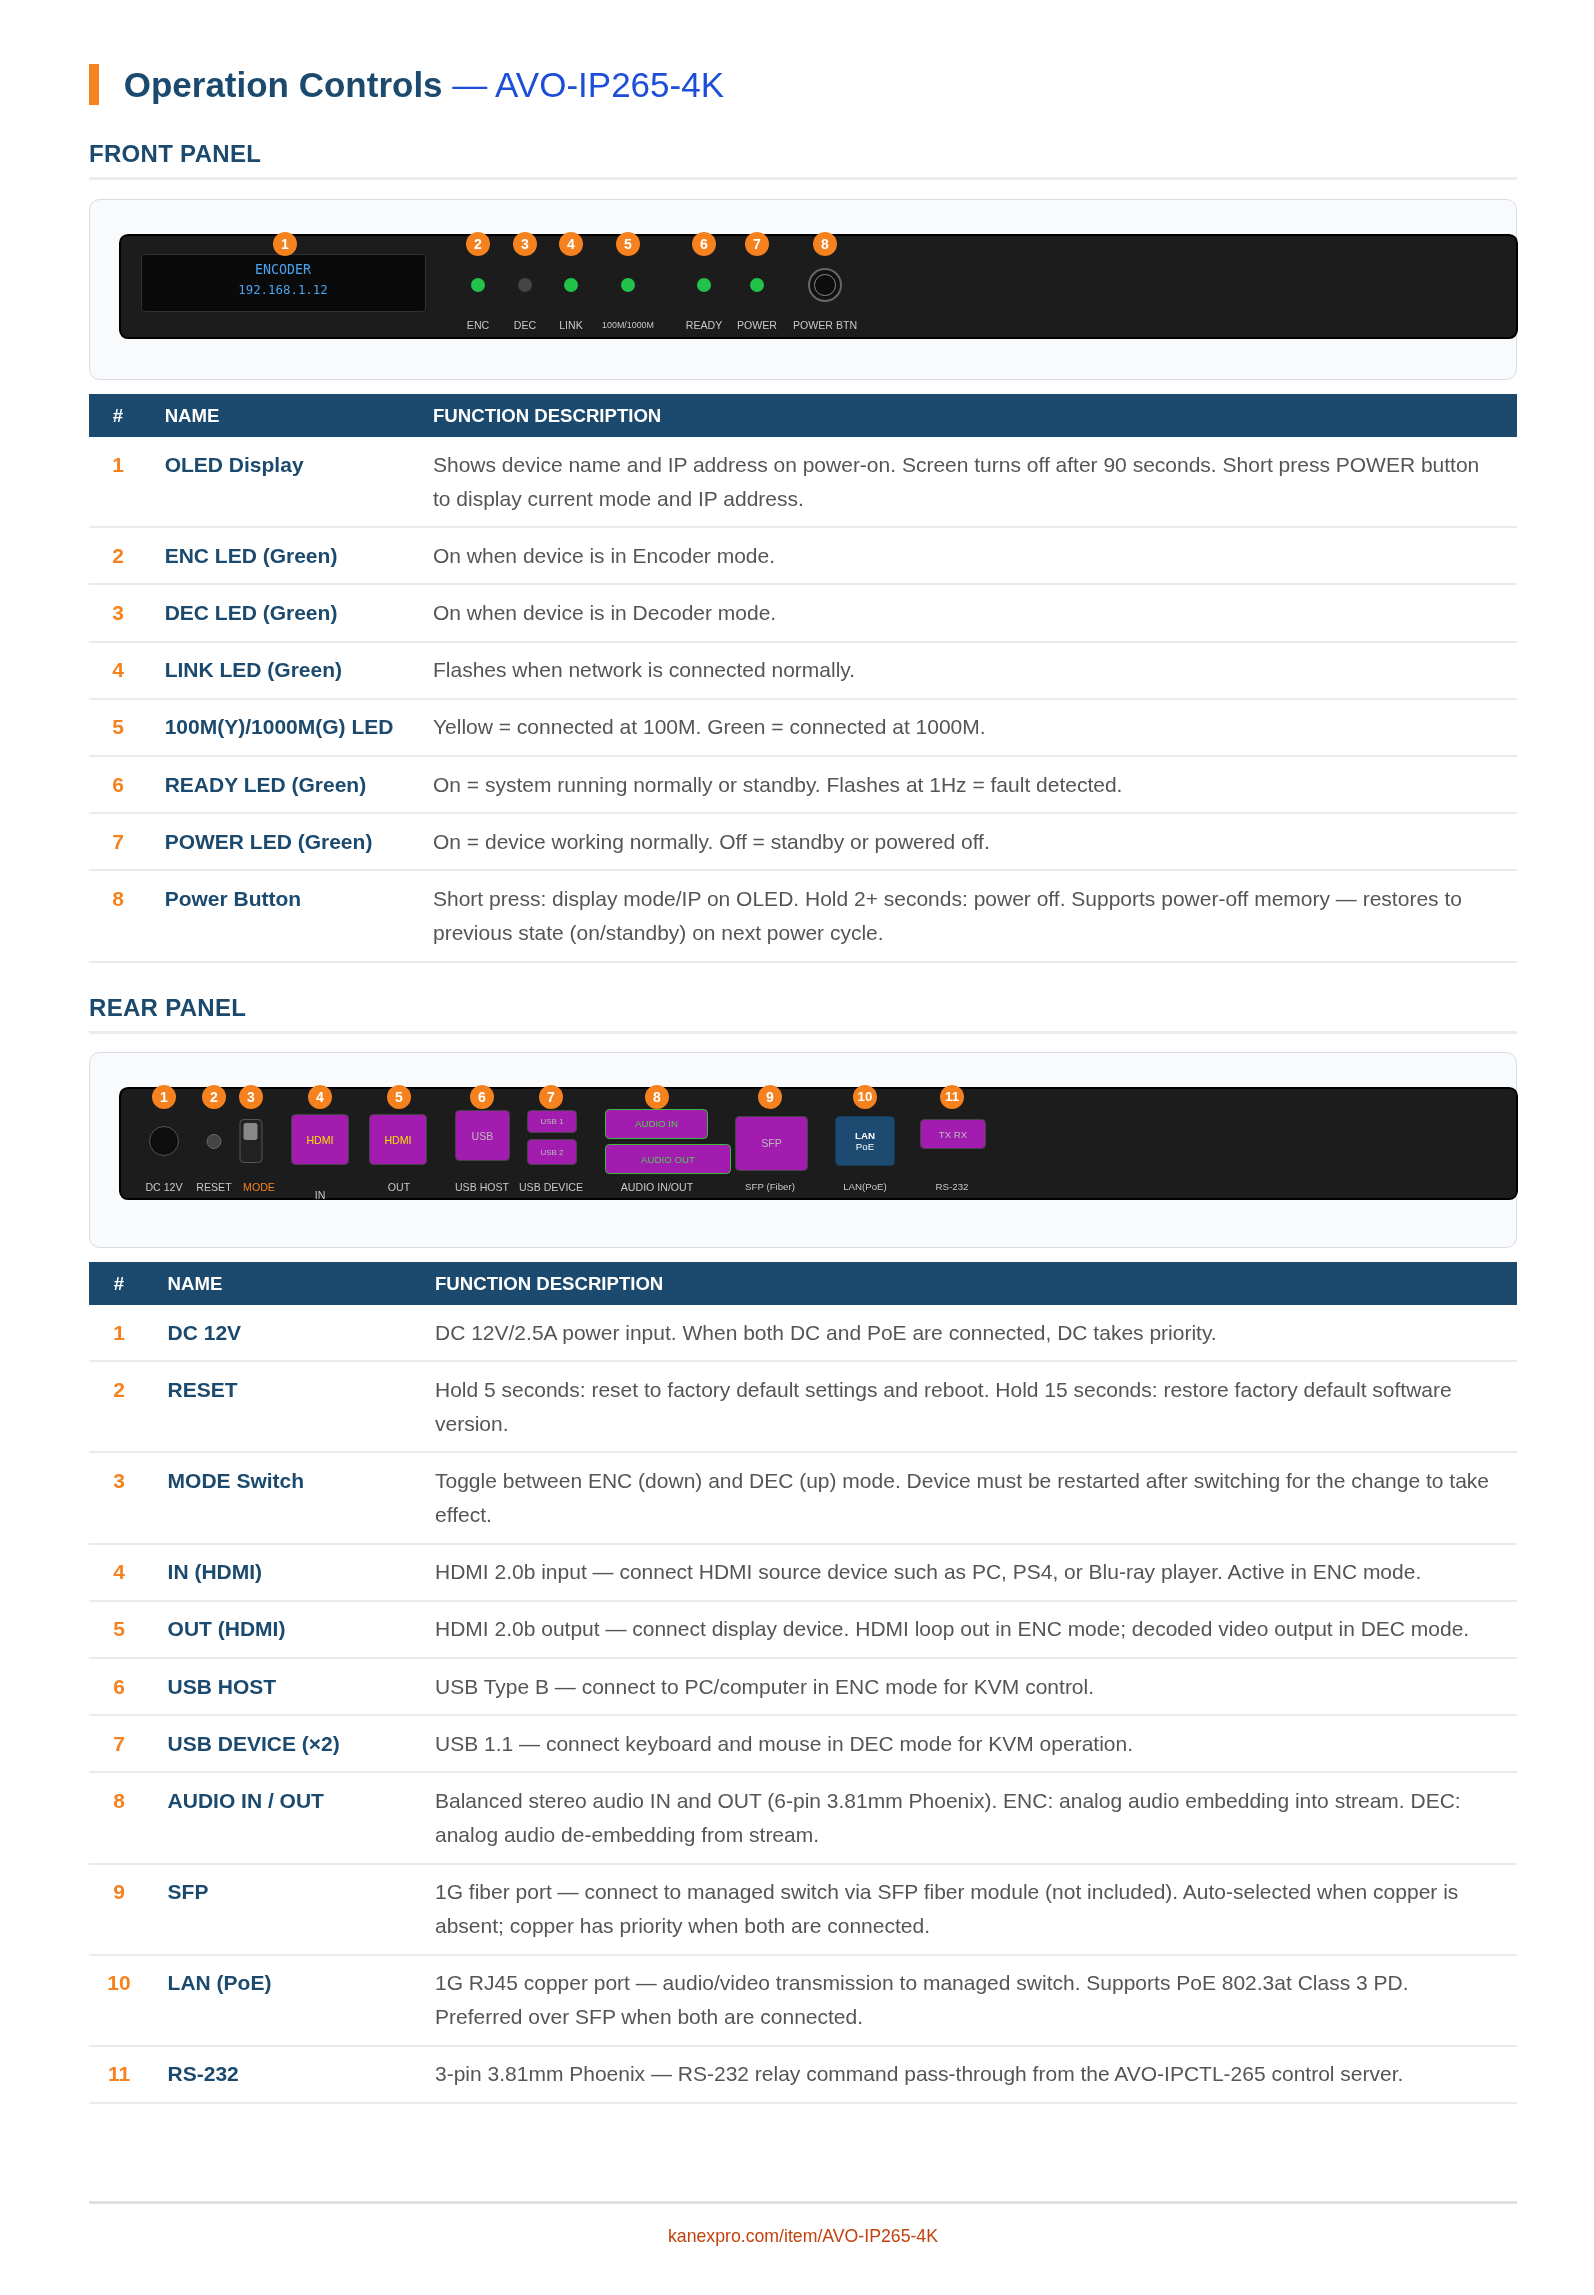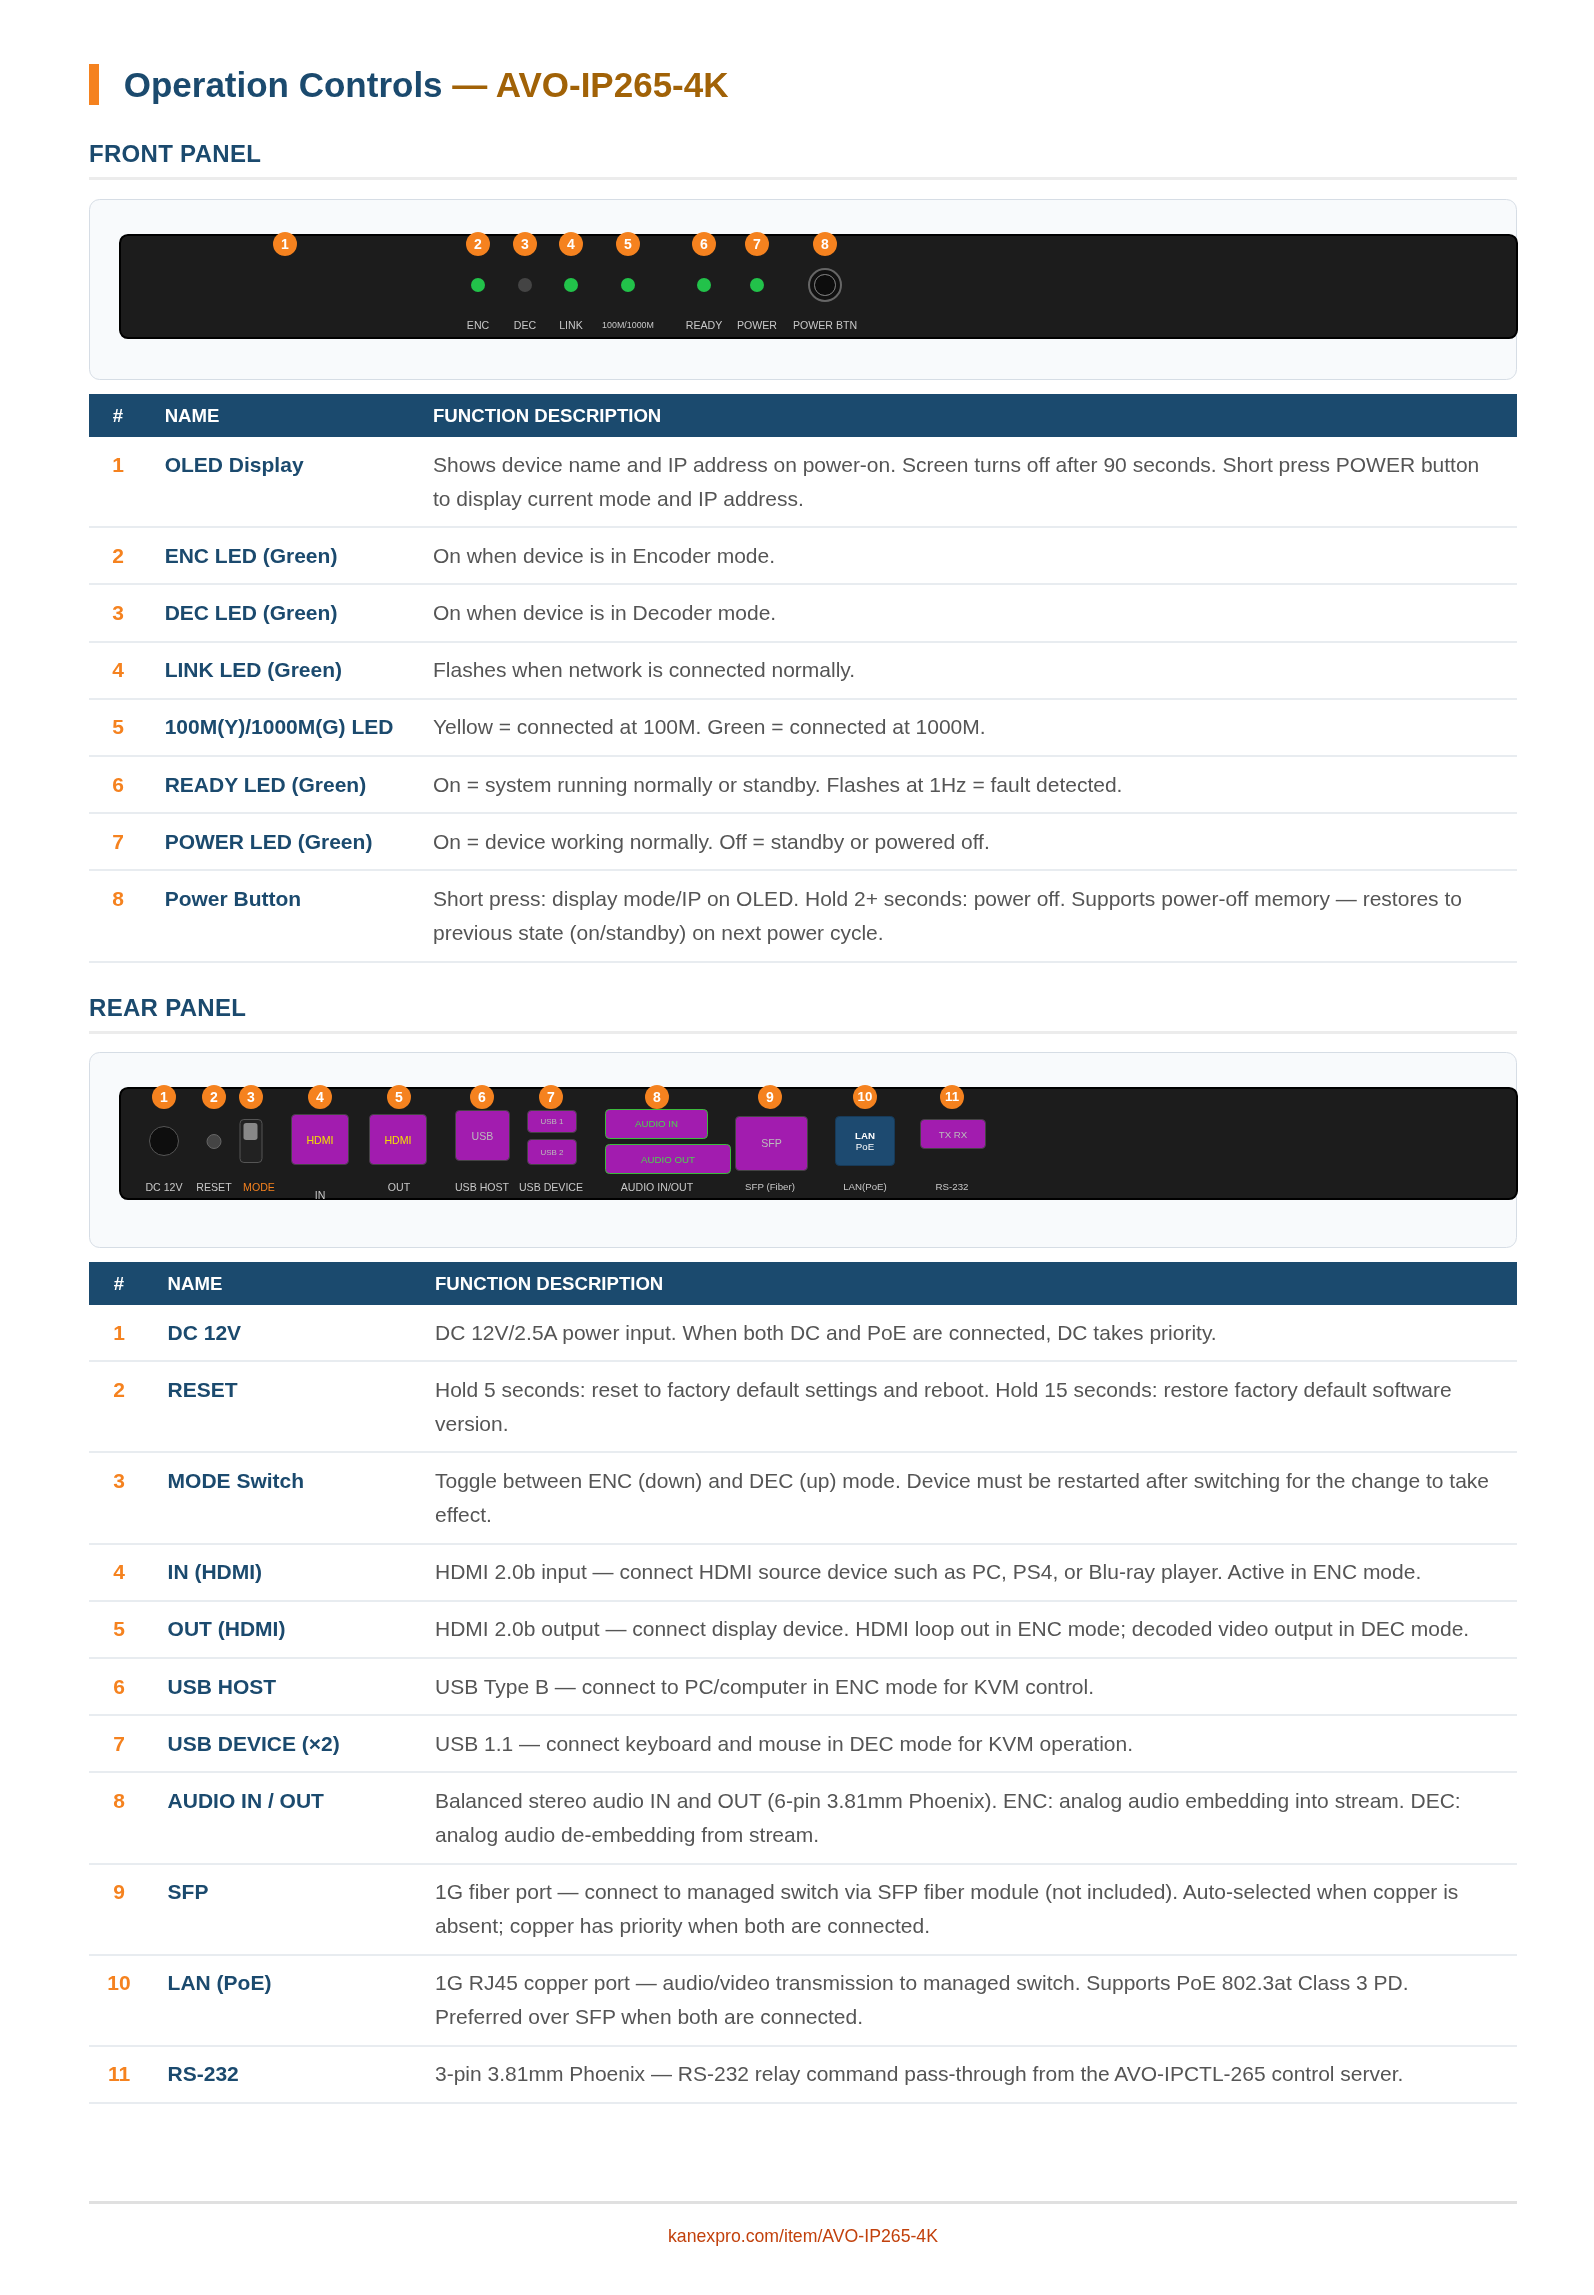--- a/index.html
+++ b/index.html
@@ -4,21 +4,21 @@
 <style>
   * { box-sizing: border-box; margin: 0; padding: 0; }
   html, body { width: 1594px; height: 2295px; background: #ffffff; }
   body { font-family: "Liberation Sans", sans-serif; color: #444; position: relative; overflow: hidden; }
 
   .page { position: absolute; left: 89px; top: 0; width: 1428px; }
 
   .title-wrap { position: absolute; left: 0; top: 64px; height: 41px; display: flex; align-items: center; }
   .title-bar { width: 9.7px; height: 41px; background: #f5821f; margin-right: 25px; }
   .title { font-size: 35px; font-weight: bold; color: #1b4a6e; white-space: nowrap; }
-  .title .sub { font-weight: bold; color: #a16207; margin-top: 11px; }
+  .title .sub { font-weight: normal; color: #1d4ed8; margin-top: 11px; }
 
   .section-h { position: absolute; left: 0; width: 1428px; font-size: 24px; font-weight: bold; color: #1b4a6e; letter-spacing: 0.3px; padding-bottom: 8.9px; border-bottom: 3.5px solid #ececec; }
 
   .panel-box { position: absolute; left: 0; width: 1428px; background: #f8fafc; border: 1.8px solid #d6dde5; border-radius: 10.6px; }
   .device { position: absolute; background: #1c1c1c; border: 2.7px solid #000; border-radius: 8.9px; }
 
   .badge { position: absolute; width: 24px; height: 24px; border-radius: 50%; background: #f5821f; color: #fff; font-size: 14px; font-weight: bold; display: flex; align-items: center; justify-content: center; transform: translate(-50%, 0); }
   .badge.wide { font-size: 13.3px; }
   .dlabel { position: absolute; font-size: 10.6px; color: #c8c8c8; transform: translateX(-50%); white-space: nowrap; }
   .dlabel.orange { color: #f5821f; padding-left: 16px; }
@@ -60,20 +60,24 @@
 
   <div class="title-wrap">
     <div class="title-bar"></div>
     <div class="title"><span>Operation Controls</span><span class="sub"> — AVO-IP265-4K</span></div>
   </div>
 
   <div class="section-h" style="top:140px;">FRONT PANEL</div>
 
   <div class="panel-box" style="top:199px; height:181px;">
     <div class="device" style="left:29px; top:34px; width:1399px; height:105px;">
+      <div class="oled">
+        <div class="l1">ENCODER</div>
+        <div class="l2">192.168.1.12</div>
+      </div>
 
       <span class="badge" style="left:164px; top:-4.4px;">1</span>
       <span class="badge" style="left:357px; top:-4.4px;">2</span>
       <span class="badge" style="left:404px; top:-4.4px;">3</span>
       <span class="badge" style="left:450px; top:-4.4px;">4</span>
       <span class="badge" style="left:507px; top:-4.4px;">5</span>
       <span class="badge" style="left:583px; top:-4.4px;">6</span>
       <span class="badge" style="left:636px; top:-4.4px;">7</span>
       <span class="badge" style="left:704px; top:-4.4px;">8</span>
 

